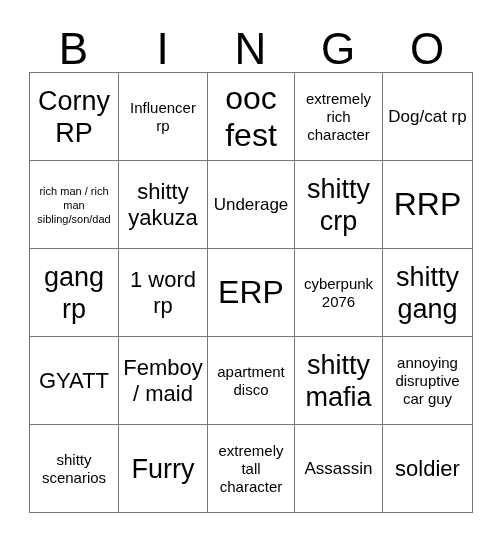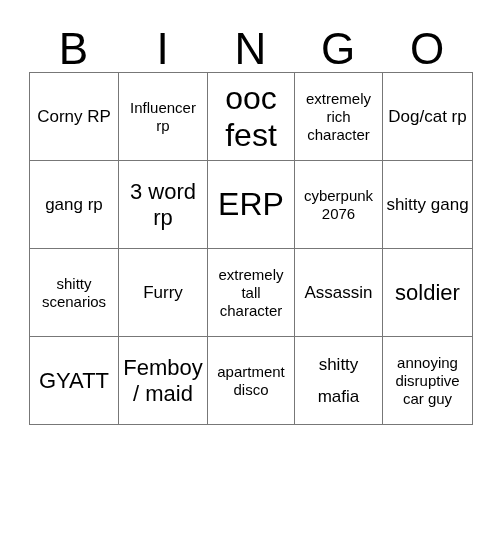--- a/index.html
+++ b/index.html
@@ -63,21 +63,21 @@
     word-wrap: break-word;
     color: #000;
   }
   #bingo-grid tr { height: 88px; }
 
   
   .fs-xs   { font-size: 11px; line-height: 14px; }
   .fs-s    { font-size: 15px; line-height: 18px; }
   .fs-m    { font-size: 17px; line-height: 20px; margin-top: 36px; }
   .fs-l    { font-size: 22px; line-height: 26px; }
-  .fs-xl   { font-size: 17px; line-height: 32px; }
+  .fs-xl   { font-size: 27px; line-height: 32px; }
   .fs-xxl  { font-size: 32px; line-height: 37px; }
 </style>
 </head>
 <body>
 
 <div id="bingo-card">
 
   <div id="bingo-header">
     <div class="header-letter col-0">B</div>
     <div class="header-letter col-1">I</div>
@@ -96,36 +96,43 @@
     </colgroup>
     <tbody>
       <tr>
         <td class="fs-xl">Corny RP</td>
         <td class="fs-s">Influencer rp</td>
         <td class="fs-xxl">ooc fest</td>
         <td class="fs-s">extremely rich character</td>
         <td class="fs-m">Dog/cat rp</td>
       </tr>
       <tr>
+        <td class="fs-xs">rich man / rich man sibling/son/dad</td>
+        <td class="fs-l">shitty yakuza</td>
+        <td class="fs-m">Underage</td>
+        <td class="fs-xl">shitty crp</td>
+        <td class="fs-xxl">RRP</td>
+      </tr>
+      <tr>
         <td class="fs-xl">gang rp</td>
-        <td class="fs-l">3 word rp</td>
+        <td class="fs-l">1 word rp</td>
         <td class="fs-xxl">ERP</td>
         <td class="fs-s">cyberpunk 2076</td>
         <td class="fs-xl">shitty gang</td>
+      </tr>
+      <tr>
+        <td class="fs-l">GYATT</td>
+        <td class="fs-l">Femboy / maid</td>
+        <td class="fs-s">apartment disco</td>
+        <td class="fs-xl">shitty mafia</td>
+        <td class="fs-s">annoying disruptive car guy</td>
       </tr>
       <tr>
         <td class="fs-s">shitty scenarios</td>
         <td class="fs-xl">Furry</td>
         <td class="fs-s">extremely tall character</td>
         <td class="fs-m">Assassin</td>
         <td class="fs-l">soldier</td>
       </tr>
-      <tr>
-        <td class="fs-l">GYATT</td>
-        <td class="fs-l">Femboy / maid</td>
-        <td class="fs-s">apartment disco</td>
-        <td class="fs-xl">shitty mafia</td>
-        <td class="fs-s">annoying disruptive car guy</td>
-      </tr>
     </tbody>
   </table>
 
 </div>
 
 </body></html>

